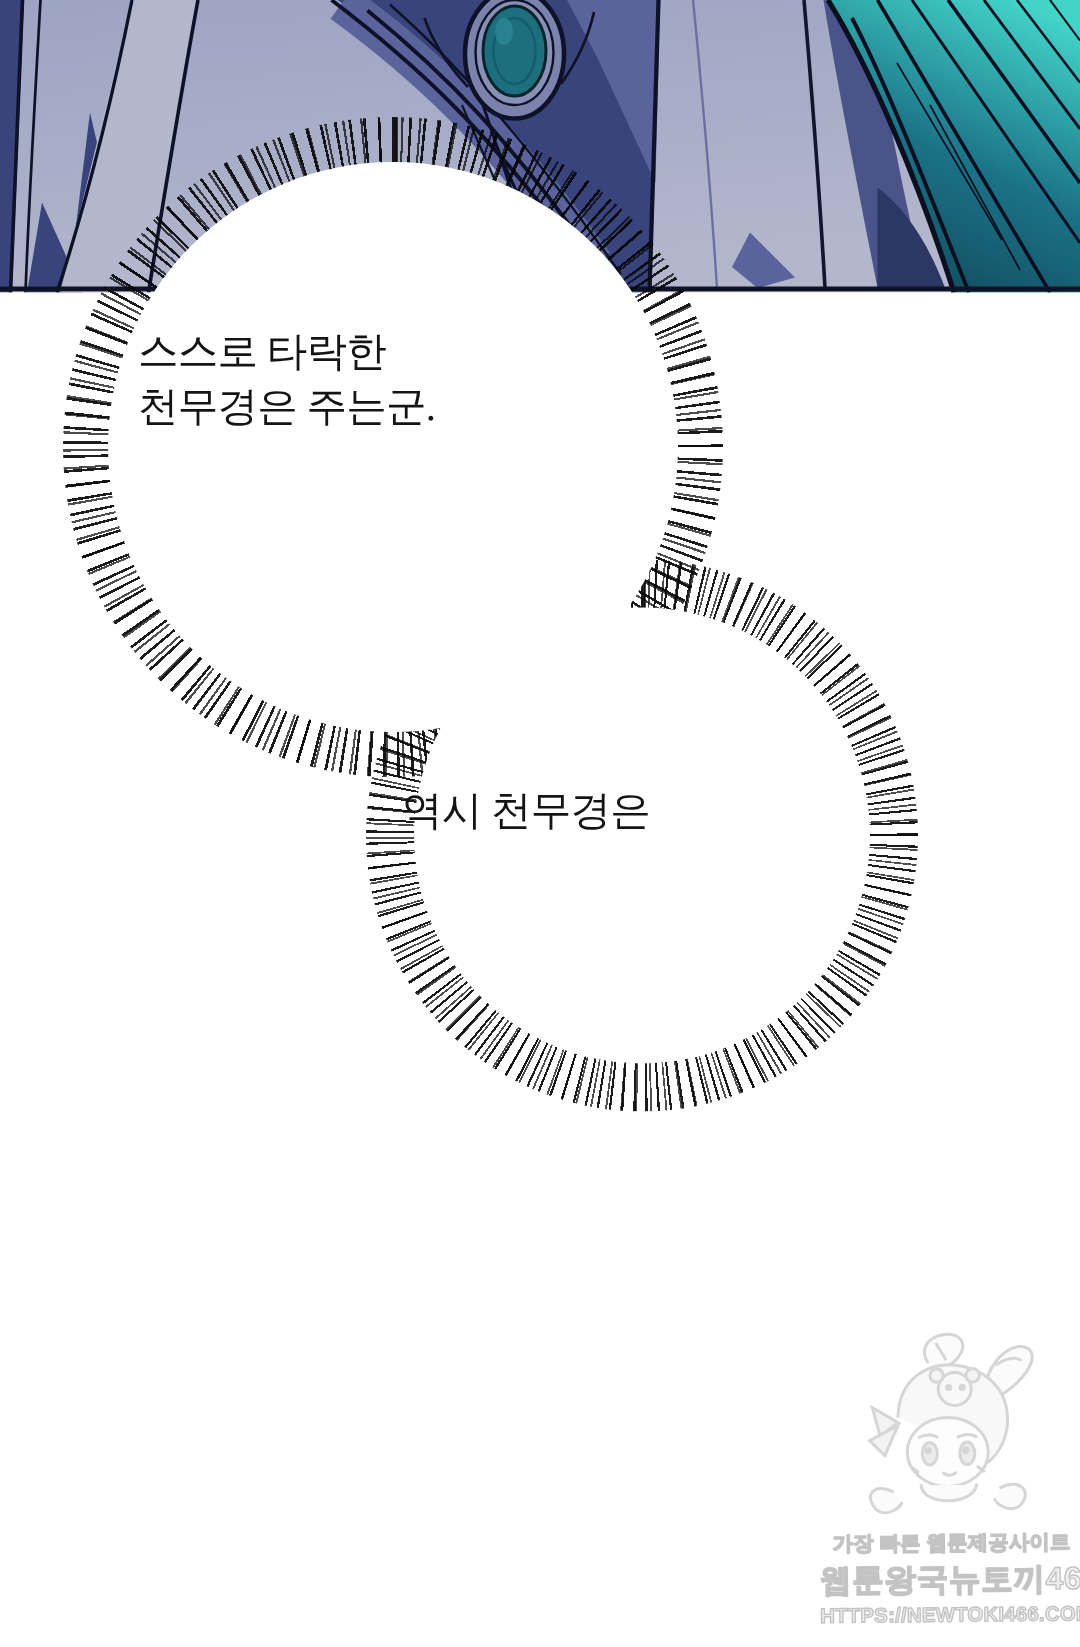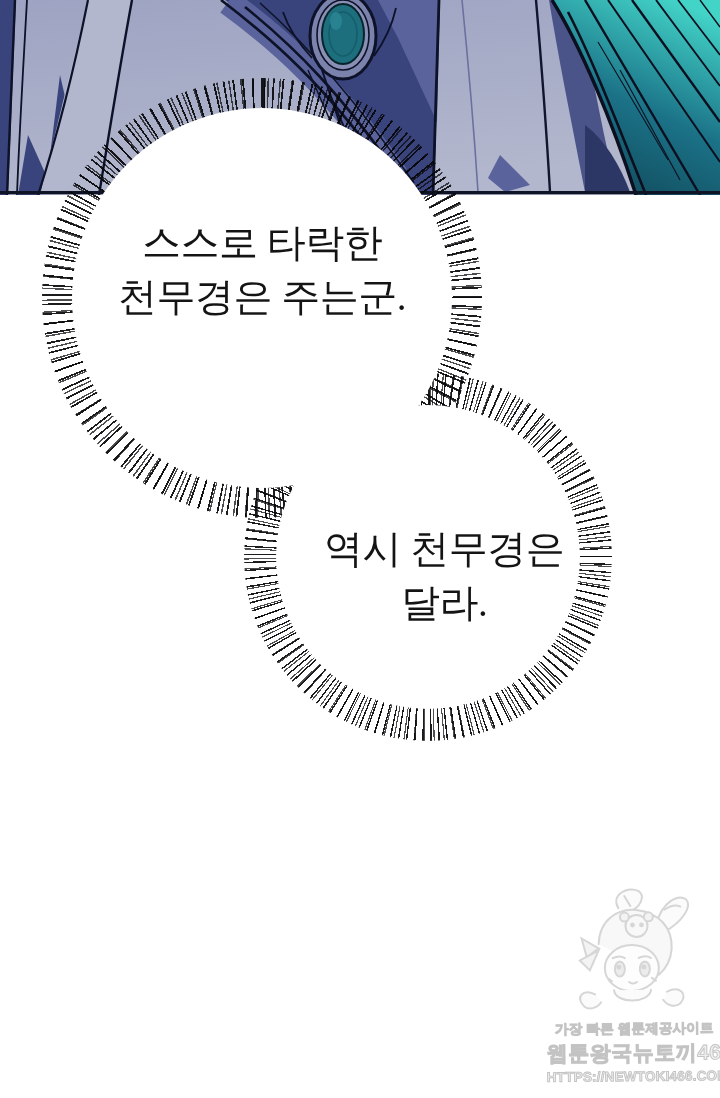--- a/index.html
+++ b/index.html
@@ -13,25 +13,25 @@
   .spike-ring{position:absolute;border-radius:50%;z-index:2;
     background:
       repeating-conic-gradient(from .3deg, rgba(8,8,10,.92) 0deg .48deg, transparent .48deg 2.55deg),
       repeating-conic-gradient(from 1.45deg, rgba(8,8,10,.72) 0deg .4deg, transparent .4deg 3.15deg);}
   #ring1{left:42px;top:78px;width:440px;height:440px;}
   #ring2{left:244px;top:373px;width:368px;height:368px;}
   .bubble-white{position:absolute;background:#ffffff;border-radius:50%;z-index:3;}
   #white1{left:72px;top:108px;width:380px;height:380px;}
   #white2{left:276px;top:405px;width:304px;height:304px;}
 
-  .bubble-text{position:absolute;z-index:4;text-align:center;color:#141414;
-    font-family:"Liberation Serif","DejaVu Serif",serif;font-size:39px;line-height:1.38;
+  .bubble-text{position:absolute;z-index:4;text-align:left;color:#141414;
+    font-family:"Liberation Serif","DejaVu Serif",serif;font-size:27px;line-height:1.38;
     letter-spacing:-.5px;font-weight:500;}
   #text1{left:92px;top:216px;width:340px;}
-  #text2{left:284px;top:522px;width:320px;}
+  #text2{left:268px;top:522px;width:320px;}
 
   
   .watermark{position:absolute;left:546px;top:886px;width:176px;z-index:5;
     text-align:center;transform:rotate(-.5deg);}
   .wm-chibi{display:block;margin:0 auto -4px auto;}
   .wm-line{font-weight:bold;color:#efefef;-webkit-text-stroke:.9px #c3c3c3;
     text-shadow:0 0 1px #dcdcdc;white-space:nowrap;}
   .wm-tag{font-size:13.5px;letter-spacing:.2px;}
   .wm-site{font-size:21px;margin-top:1px;letter-spacing:.5px;}
   .wm-url{font-size:13.5px;margin-top:2px;letter-spacing:.2px;}
@@ -124,21 +124,20 @@
   <div class="spike-ring" id="ring2"></div>
   <div class="bubble-white" id="white1"></div>
   <div class="bubble-white" id="white2"></div>
 
   <div class="bubble-text" id="text1">
     <div>스스로 타락한</div>
     <div>천무경은 주는군.</div>
   </div>
   <div class="bubble-text" id="text2">
     <div>역시 천무경은</div>
-    <div>달라.</div>
   </div>
 
   <div class="watermark">
     <svg class="wm-chibi" width="150" height="138" viewBox="0 0 150 138">
       <g fill="none" stroke="#d6d6d6" stroke-width="2" stroke-linecap="round">
 
         <path d="M 60,22 C 52,8 70,0 80,5 C 88,10 82,22 70,26" fill="#fbfbfb"></path>
         <path d="M 66,10 L 72,20"></path>
 
         <path d="M 98,38 C 104,16 120,8 128,14 C 134,21 124,36 106,46" fill="#fbfbfb"></path>

